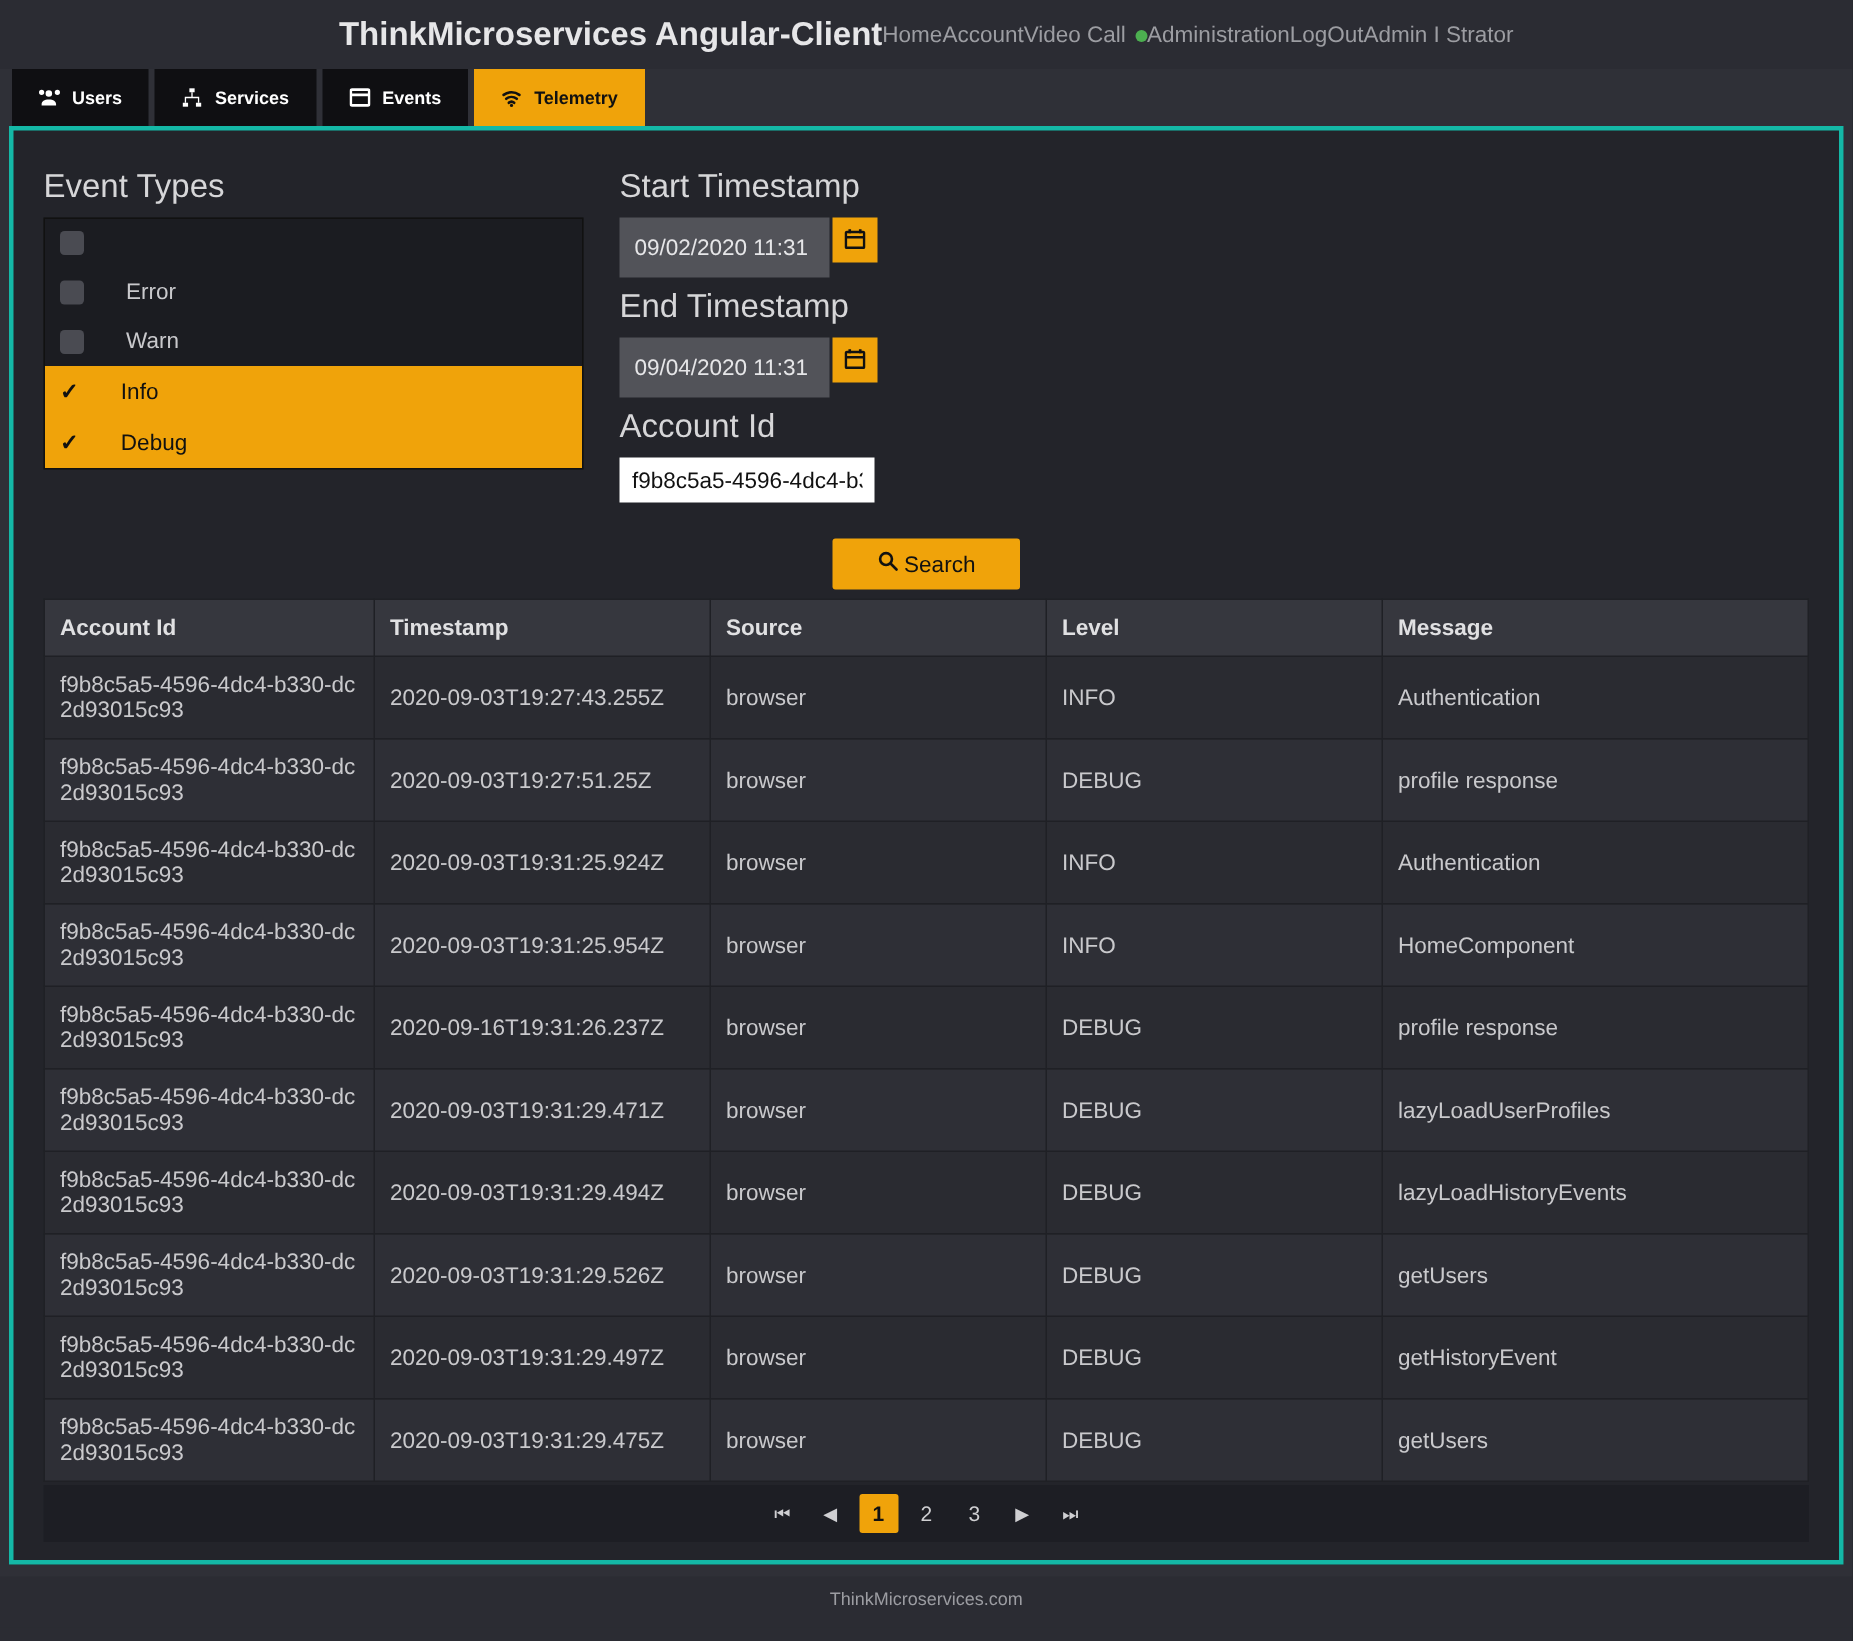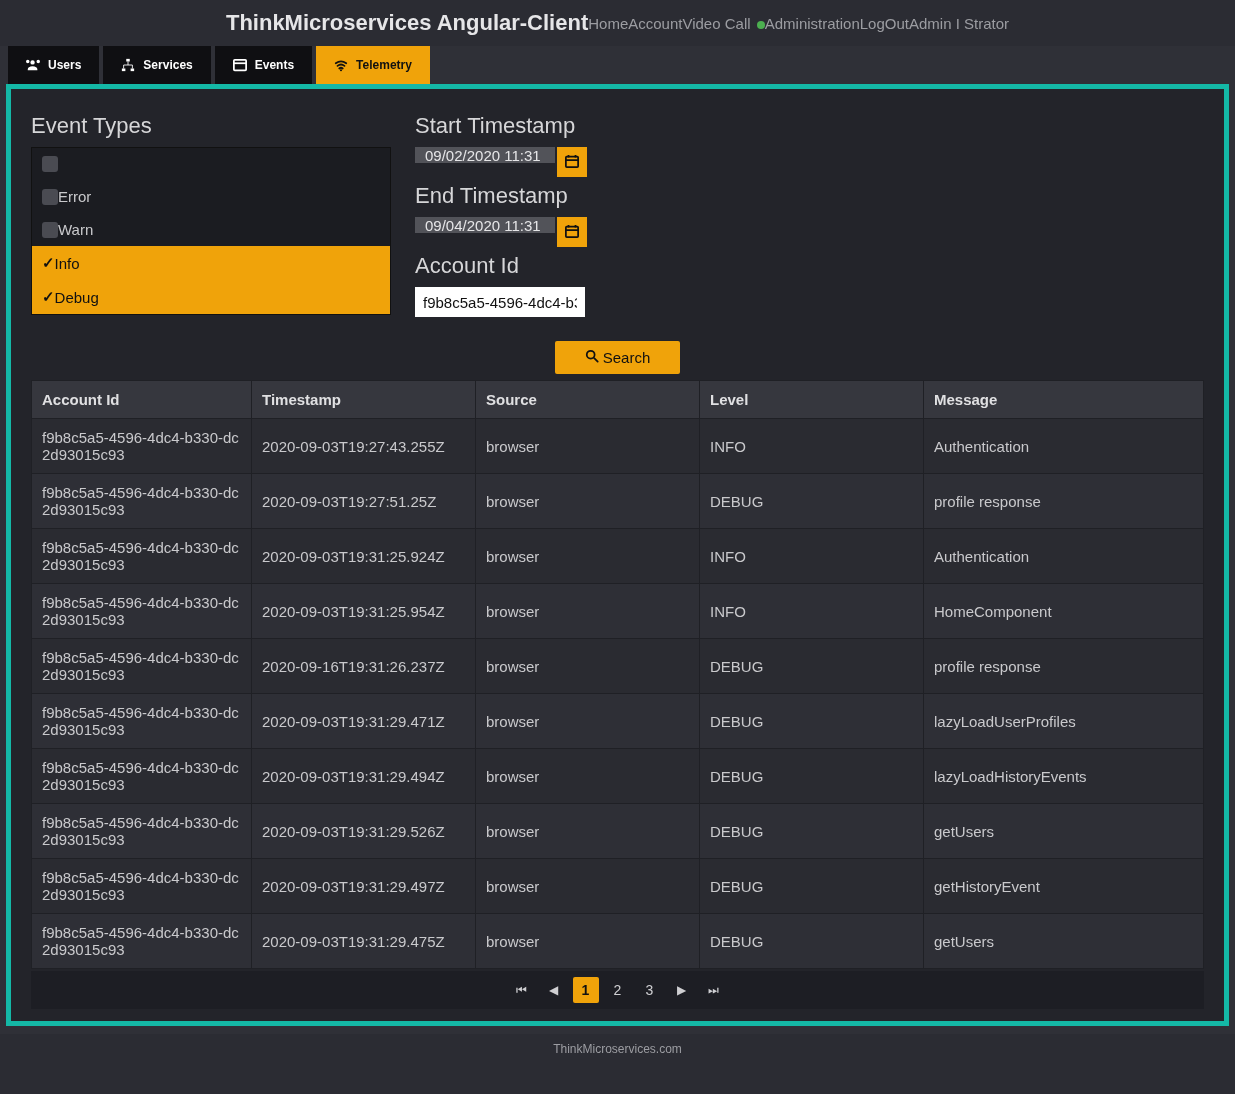--- a/index.html
+++ b/index.html
@@ -30,35 +30,35 @@
   .online-dot{width:8px;height:8px;border-radius:50%;background:#4caf50;display:inline-block;margin-left:2px;vertical-align:middle;}
 
   
   .content{background:var(--bg2);margin:0;padding:0 6px 8px 6px;}
   .tabs{display:flex;gap:4px;padding-left:2px;}
   .tab{display:flex;align-items:center;gap:8px;font-weight:700;font-size:12px;
     padding:12px 18px;background:#0f0f12;color:#fff;cursor:pointer;}
   .tab.active{background:var(--amber);color:#111;}
   .tab .ico{display:inline-block;width:14px;height:14px;}
 
-  .panel{background:var(--panel);padding:24px 20px 12px 20px;border:5px solid #14b8a6;}
+  .panel{background:var(--panel);padding:24px 20px 12px 20px;border:3px solid #14b8a6;}
   .filters{display:flex;gap:24px;align-items:flex-start;}
   .filters h2{margin:0 0 8px 0;font-size:22px;font-weight:400;color:var(--heading);}
   .event-types{width:360px;}
   .list{background:var(--panel-dark);border:1px solid #111;}
-  .list-row{display:flex;align-items:center;gap:0;padding:8px 10px;text-align:center;}
+  .list-row{display:flex;align-items:center;gap:28px;padding:8px 10px;text-align:center;}
   .list-row .cb{width:16px;height:16px;border-radius:3px;background:#4a4b52;}
   .list-row.selected{background:var(--amber);color:#111;}
   .list-row .check{color:#111;font-weight:700;}
   .list-row .label{font-size:15px;}
   .ts-col .group{margin-bottom:6px;}
   .ts-col h2{margin-top:0;}
   .dt-row{display:flex;align-items:stretch;gap:2px;margin-bottom:2px;}
   .dt-input{background:var(--input-bg);color:#e6e6e8;border:none;padding:6px 10px;
-    font-size:15px;width:140px;height:16px;}
+    font-size:15px;width:140px;height:40px;}
   .dt-btn{background:var(--amber);color:#111;border:none;width:30px;height:30px;
     display:flex;align-items:center;justify-content:center;cursor:pointer;font-size:14px;}
   .text-input{background:#fff;color:#111;border:none;padding:6px 8px;font-size:15px;
     width:170px;height:30px;}
 
   .search-wrap{display:flex;justify-content:center;margin:18px 0 6px;}
   .search-btn{background:var(--amber);color:#111;border:none;padding:8px 30px;
     font-size:15px;border-radius:2px;cursor:pointer;display:flex;align-items:center;gap:4px;}
 
   

